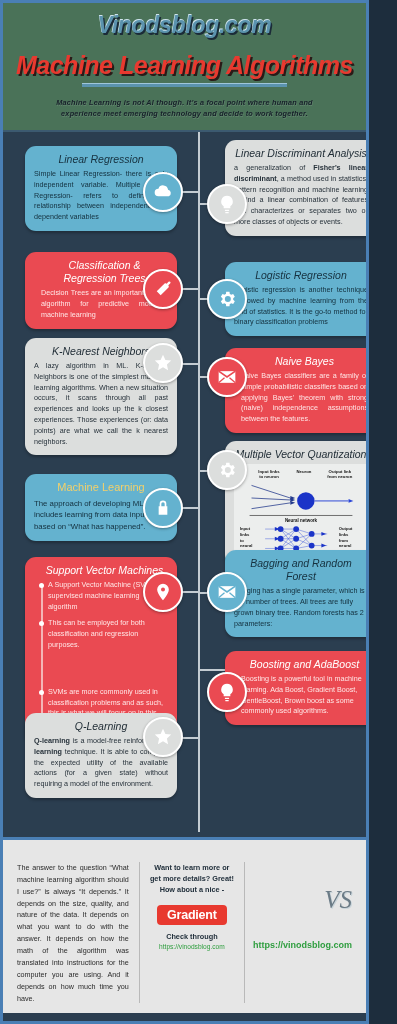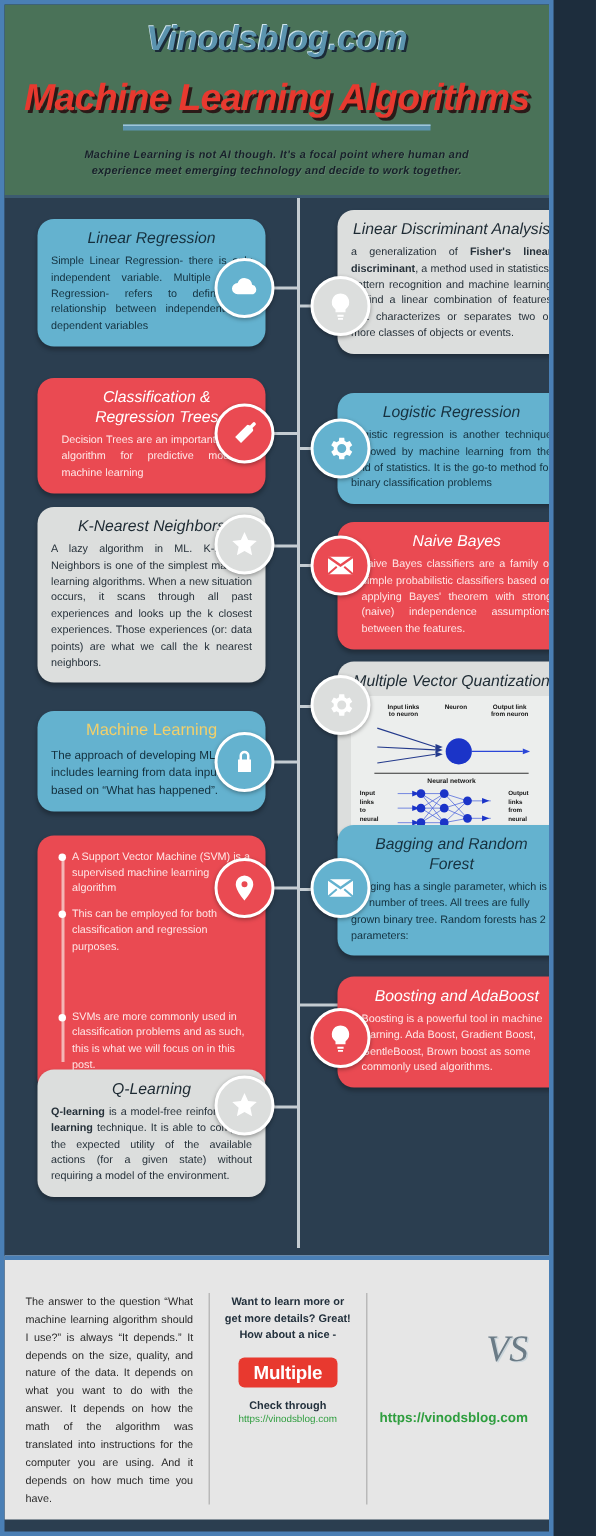--- a/index.html
+++ b/index.html
@@ -354,20 +354,21 @@
       <div class="c-title">Machine Learning</div>
       <div class="c-body" style="font-size:7.8px;text-align:left;">The approach of developing ML includes learning from data inputs based on “What has happened”.</div>
     </div>
     <div class="disc blue" style="left:140px;top:356px;">
       <svg viewBox="0 0 24 24">
           <path d="M8 10V7a4 4 0 0 1 8 0v3h1.2v10H6.8V10zm2 0h4V7a2 2 0 0 0-4 0z"></path>
         </svg>
     </div>
 
     <div class="card left red" style="top:425px;">
+      <div class="c-title">Support Vector Machines</div>
       <div class="bullets">
         <div class="bullet c-body" style="text-align:left;">A Support Vector Machine (SVM) is a supervised machine learning algorithm</div>
         <div class="bullet c-body" style="text-align:left;">This  can be employed for both classification and regression purposes.</div>
         <div class="bullet c-body" style="text-align:left;margin-top:36px;">SVMs are more commonly used in classification problems and as such, this is what we will focus on in this post.</div>
       </div>
     </div>
     <div class="disc red" style="left:140px;top:440px;">
       <svg viewBox="0 0 24 24">
           <path d="M12 2a7 7 0 0 0-7 7c0 5 7 13 7 13s7-8 7-13a7 7 0 0 0-7-7zm0 9.4A2.4 2.4 0 1 1 14.4 9 2.4 2.4 0 0 1 12 11.4z"></path>
         </svg>
@@ -405,21 +406,21 @@
         </svg>
     </div>
   </div>
 
   <div class="footer">
     <div class="f-col f-col1">
       <div class="f-text">The answer to the question “What machine learning algorithm should I use?” is always “It depends.” It depends on the size, quality, and nature of the data. It depends on what you want to do with the answer. It depends on how the math of the algorithm was translated into instructions for the computer you are using. And it depends on how much time you have.</div>
     </div>
     <div class="f-col f-col2">
       <div class="f-head">Want to learn more or get more details? Great! How about a nice -</div>
-      <div class="ailab">Multiple</div>
+      <div class="ailab">Gradient</div>
       <div class="f-check">Check through</div>
       <div class="f-link-sm">https://vinodsblog.com</div>
     </div>
     <div class="f-col f-col3">
       <div class="vs">VS</div>
       <div class="f-link-lg">https://vinodsblog.com</div>
     </div>
   </div>
 
 </div>

